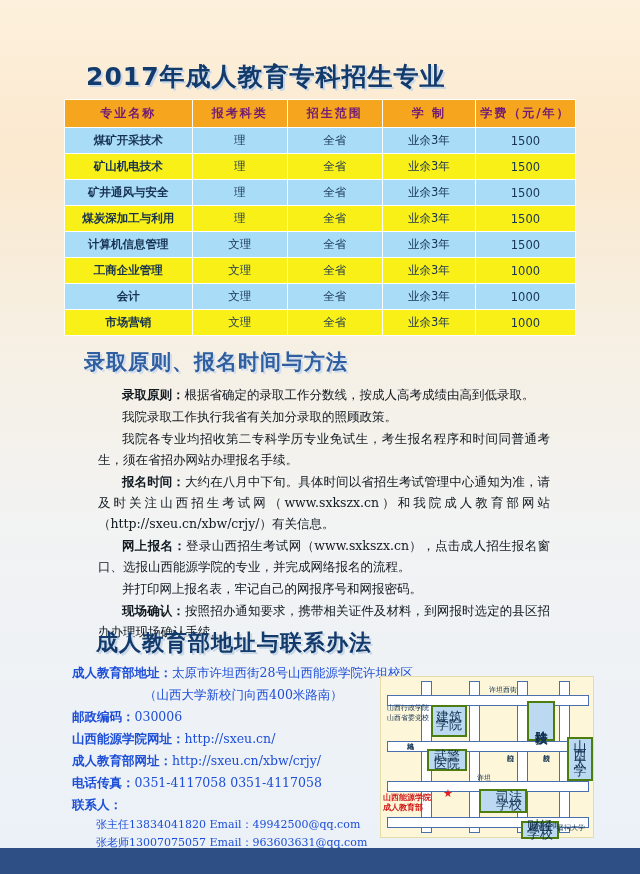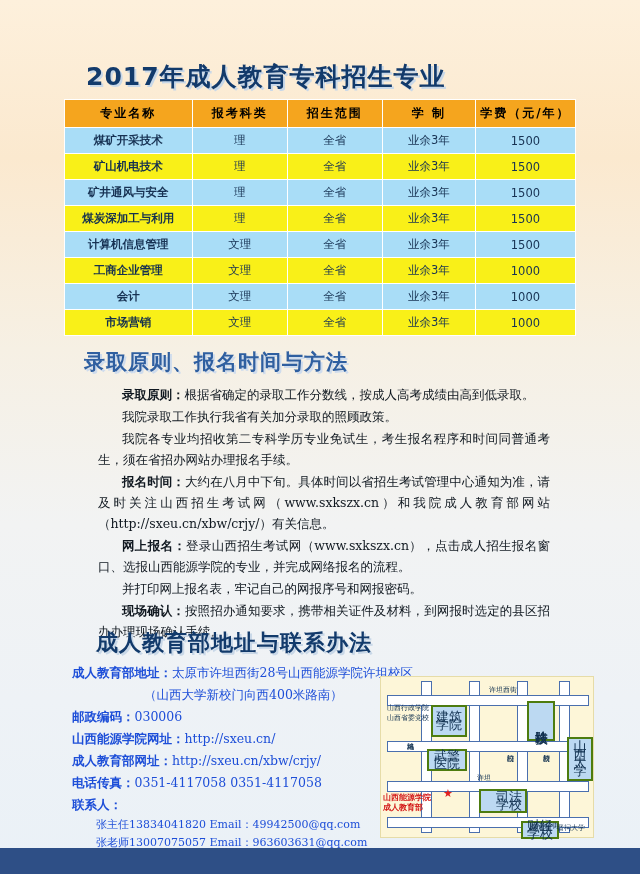--- a/index.html
+++ b/index.html
@@ -39,21 +39,21 @@
   th,td{
     border:1px solid #ffffff;
     text-align:center;
     height:25px;
     padding:0 2px;
     color:#173253;
     white-space:nowrap;
   }
   thead th{
     background:#f5a51e;
-    color:#000000;
+    color:#701a75;
     font-weight:bold;
     font-size:12px;
     letter-spacing:2px;
     height:27px;
   }
   tbody tr td{background:#a9ddf7;}
   tbody tr.alt td{background:#f9f018;}
   tbody tr td:first-child{font-weight:bold;}
   tbody tr.alt td:first-child{color:#14304f;}
 

